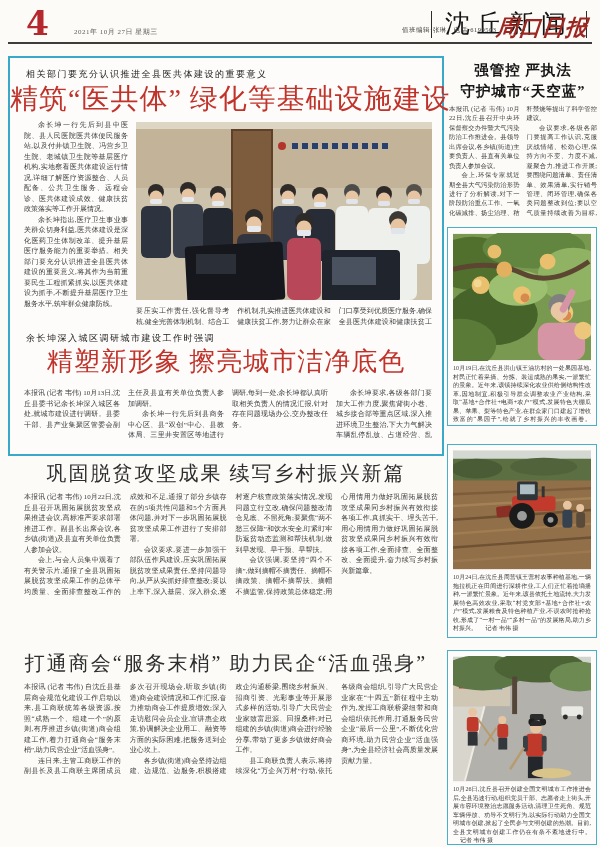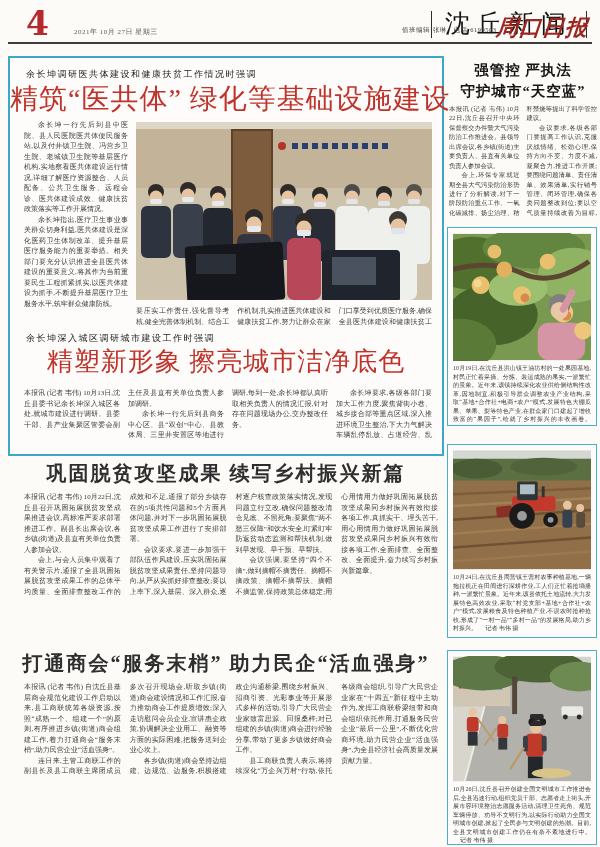--- a/index.html
+++ b/index.html
@@ -24,21 +24,21 @@
   .redhead{position:absolute;left:0;right:0;text-align:center;color:#c0332b;font-weight:normal;
            letter-spacing:1px;white-space:nowrap;margin:0;}
   .bodytext{font-size:7px;line-height:1.5;text-align:justify;color:#3a3a3c;overflow:hidden;}
   .bodytext p{margin:0;text-indent:2em;}
   .bodytext p.noind{text-indent:0;}
   .a1col{position:absolute;left:14px;top:62px;width:104px;height:204px;}
   .a1photo{position:absolute;left:126px;top:64px;width:296px;height:178px;overflow:hidden;background:#cdc2ac;}
   .a1tail{position:absolute;left:126px;top:248px;width:296px;height:28px;column-count:3;column-gap:8px;}
   .a2body{position:absolute;left:14px;top:330px;width:408px;height:62px;column-count:4;column-gap:8px;}
   
-  .blackhead{position:absolute;left:8px;width:436px;text-align:center;font-size:20px;font-weight:bold;
+  .blackhead{position:absolute;left:8px;width:436px;text-align:center;font-size:20px;font-weight:normal;
              color:#2e2e2e;letter-spacing:2px;white-space:nowrap;margin:0;}
   .a3body{position:absolute;left:24px;top:492px;width:414px;height:152px;column-count:4;column-gap:9px;}
   .a4body{position:absolute;left:24px;top:682px;width:414px;height:160px;column-count:4;column-gap:9px;}
   
   .skyhead{position:absolute;left:448px;top:60px;width:150px;text-align:center;font-size:14.5px;
            font-weight:bold;color:#161616;line-height:1.45;letter-spacing:1px;margin:0;}
   .skybody{position:absolute;left:449px;top:104px;width:148px;height:118px;column-count:2;column-gap:7px;
            font-size:6.3px;line-height:1.5;text-align:justify;color:#3a3a3c;overflow:hidden;}
   .skybody p{margin:0;text-indent:2em;}
   .photobox{position:absolute;left:447px;width:150px;border:1.5px solid #49b0cc;box-sizing:border-box;
@@ -56,21 +56,21 @@
   <div class="pdate">2021年 10月 27日 星期三</div>
   <div class="section">
     <span class="secbar"></span><span>沈丘新闻</span><span class="secbar"></span>
   </div>
   <div class="editor">值班编辑·张琳　电话·6199503</div>
   <div class="masthead">周口日报</div>
   <div class="hrule"></div>
 
   <section class="cyanbox">
 
-    <div class="kicker" style="top:10px">余长坤调研医共体建设和健康扶贫工作情况时强调</div>
+    <div class="kicker" style="top:10px">相关部门要充分认识推进全县医共体建设的重要意义</div>
     <h1 class="redhead" style="top:22px;font-size:28px">精筑“医共体”  绿化等基础设施建设</h1>
 
     <div class="bodytext a1col">
       <p>余长坤一行先后到县中医院、县人民医院医共体便民服务站,以及付井镇卫生院、冯营乡卫生院、老城镇卫生院等基层医疗机构,实地察看医共体建设运行情况,详细了解医疗资源整合、人员配备、公共卫生服务、远程会诊、医共体建设成效、健康扶贫政策落实等工作开展情况。</p>
       <p>余长坤指出,医疗卫生事业事关群众切身利益,医共体建设是深化医药卫生体制改革、提升基层医疗服务能力的重要举措。相关部门要充分认识推进全县医共体建设的重要意义,将其作为当前重要民生工程抓紧抓实,以医共体建设为抓手,不断提升基层医疗卫生服务水平,筑牢群众健康防线。</p>
     </div>
 
     <div class="a1photo">
       <svg viewBox="0 0 296 178" width="296" height="178">
         <rect width="296" height="178" fill="#cdc2ac"></rect>

